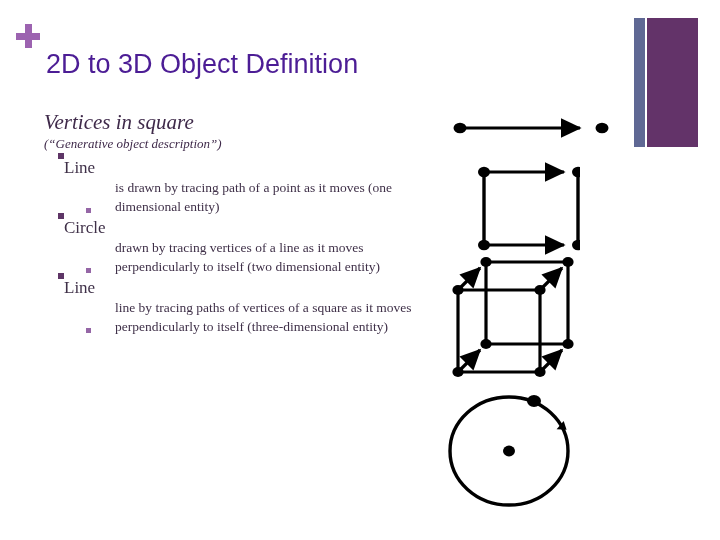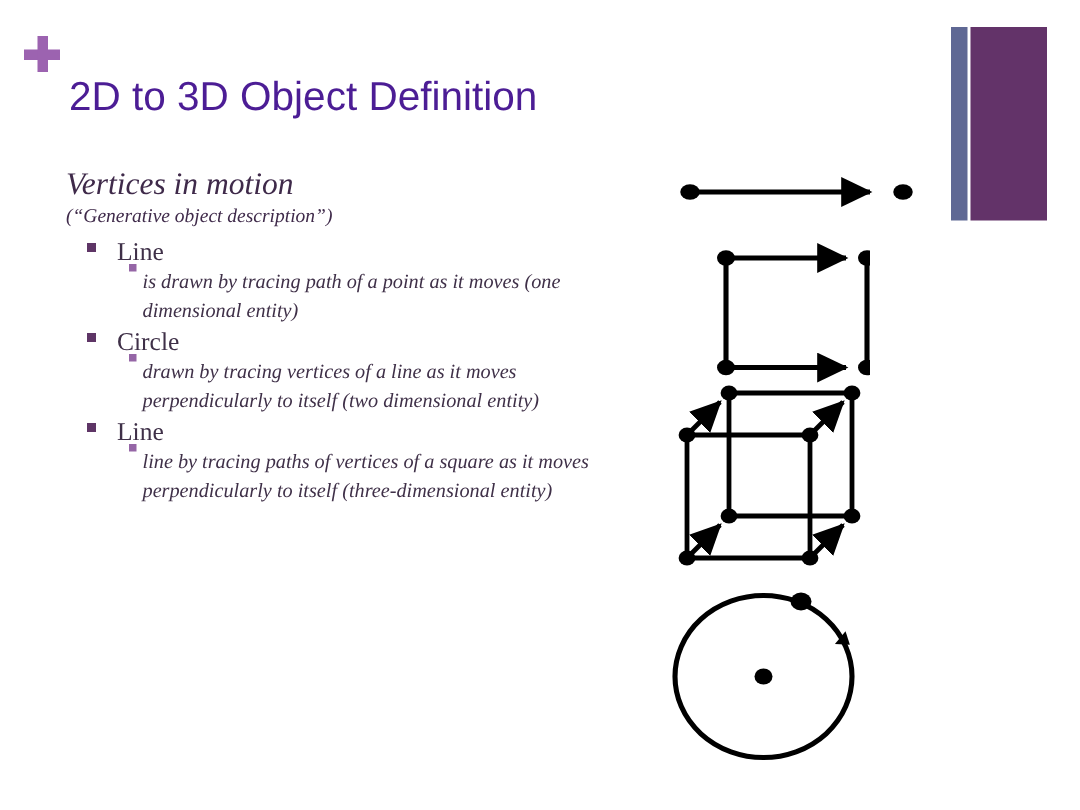--- a/index.html
+++ b/index.html
@@ -95,22 +95,22 @@
     list-style: none;
     margin: 0;
     padding: 0;
   }
   ul.lvl1 > li.item-l1 {
     margin: 0;
     padding: 0;
   }
   .l1-row {
     display: flex;
-    align-items: center;
-    gap: 14px;
+    align-items: flex-start;
+    gap: 0;
     padding-left: 14px;
   }
   .l1-label {
     font-size: 17px;
     line-height: 23px;
     color: #3f3048;
   }
   .bullet-l1 {
     display: inline-block;
     width: 6px;
@@ -125,24 +125,23 @@
     list-style: none;
     margin: 0;
     padding: 0;
   }
   ul.lvl2 > li.item-l2 {
     margin: 0;
     padding: 0;
   }
   .l2-row {
     display: flex;
-    align-items: flex-start;
-    gap: 4px;
+    align-items: flex-end;
+    gap: 24px;
     padding-left: 42px;
-    font-style: italic;
   }
   .l2-text {
     font-size: 13.5px;
     line-height: 18.5px;
     color: #3f3048;
     max-width: 300px;
   }
   .bullet-l2 {
     display: inline-block;
     width: 5px;
@@ -178,21 +177,21 @@
 
 <div id="plus-mark">
   <span class="bar-h"></span>
   <span class="bar-v"></span>
 </div>
 
 <div id="slide-title">2D to 3D Object Definition</div>
 
 <div id="body-column">
 
-  <p class="lead-heading">Vertices in motion</p>
+  <p class="lead-heading">Vertices in square</p>
   <p class="sub-heading">(“Generative object description”)</p>
 
   <ul class="lvl1">
 
     <li class="item-l1">
       <div class="l1-row">
         <span class="bullet-l1"></span>
         <span class="l1-label">Line</span>
       </div>
       <ul class="lvl2">

